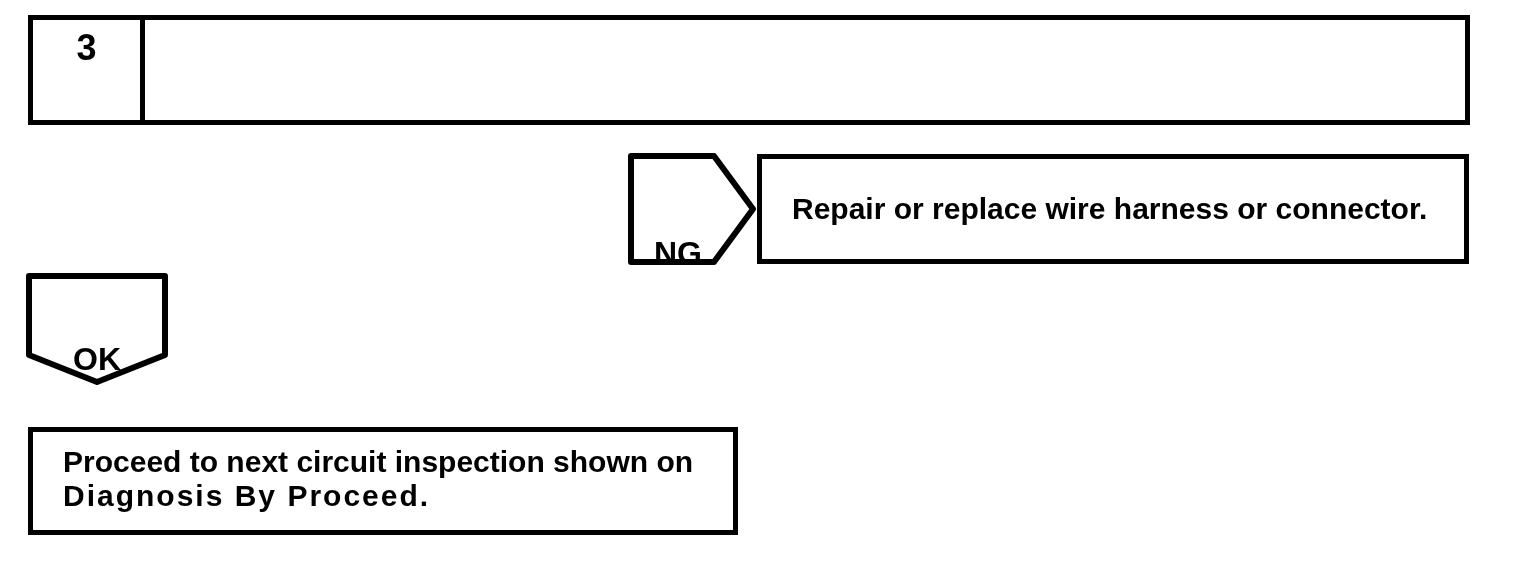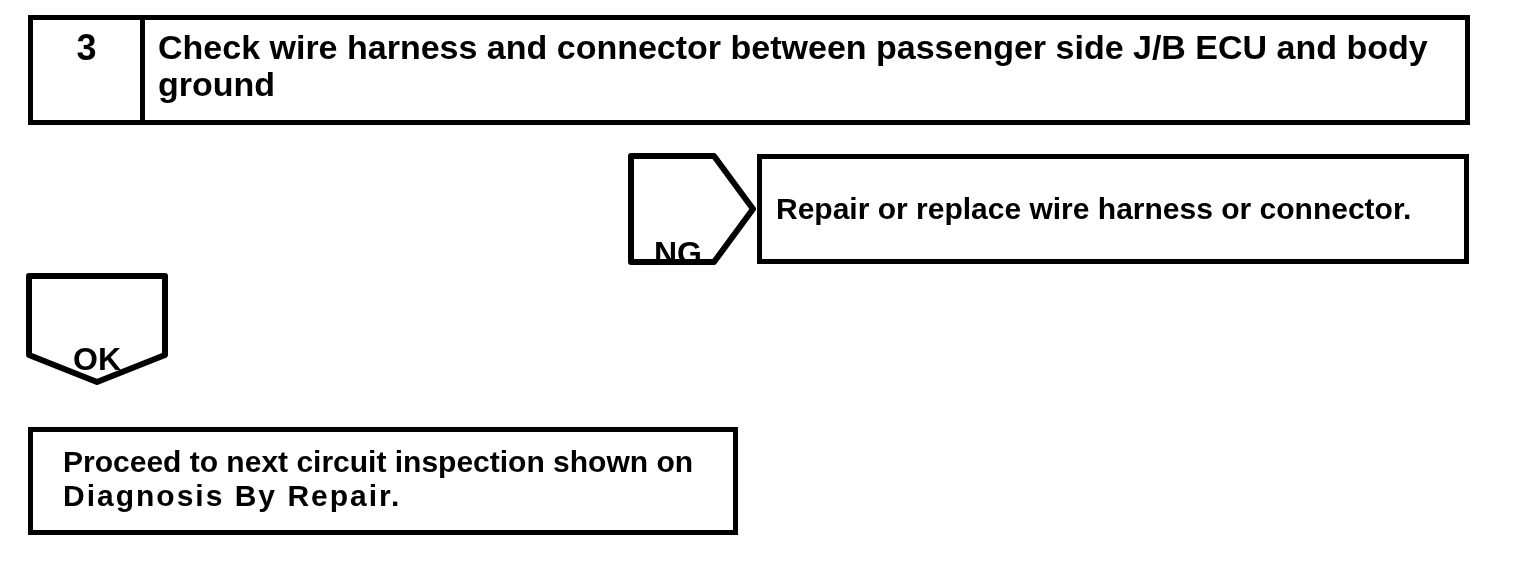--- a/index.html
+++ b/index.html
@@ -66,21 +66,21 @@
 
   
   .ng-result-box {
     left: 757px; top: 154px;
     width: 712px; height: 110px;
     border: 5px solid #000;
     box-sizing: border-box;
     display: flex;
     align-items: center;
     background: #fff;
-    padding-left: 14px;
+    padding-left: 30px;
     font-size: 30px;
     line-height: 34px;
     white-space: nowrap;
   }
 
   
   .outcome-box {
     left: 28px; top: 427px;
     width: 710px; height: 108px;
     border: 5px solid #000;
@@ -90,24 +90,20 @@
     font-size: 30px;
     line-height: 34px;
   }
   .outcome-box .line2 { letter-spacing: 2px; }
 </style>
 </head>
 <body>
 
 <div class="abs step-box">
   <div class="step-number-cell">3</div>
-  <div class="step-title-cell">
-    <span class="line">Check wire harness and connector between passenger side J/B ECU and body</span>
-    <span class="line">ground</span>
-  </div>
 </div>
 
 <div class="connector ng-connector">
   <svg width="128" height="112" viewBox="0 0 128 112">
     <polygon points="3,3 86,3 125,56 86,109 3,109" fill="#ffffff" stroke="#000000" stroke-width="6" stroke-linejoin="round"></polygon>
   </svg>
   <div class="label-layer">NG</div>
 </div>
 
 <div class="abs ng-result-box">
@@ -116,14 +112,14 @@
 
 <div class="connector ok-connector">
   <svg width="142" height="112" viewBox="0 0 142 112">
     <polygon points="3,3 139,3 139,82 71,109 3,82" fill="#ffffff" stroke="#000000" stroke-width="6" stroke-linejoin="round"></polygon>
   </svg>
   <div class="label-layer">OK</div>
 </div>
 
 <div class="abs outcome-box">
   <span class="line line1">Proceed to next circuit inspection shown on</span>
-  <span class="line line2">Diagnosis By Repair.</span>
+  <span class="line line2">Diagnosis By Proceed.</span>
 </div>
 
 </body></html>

